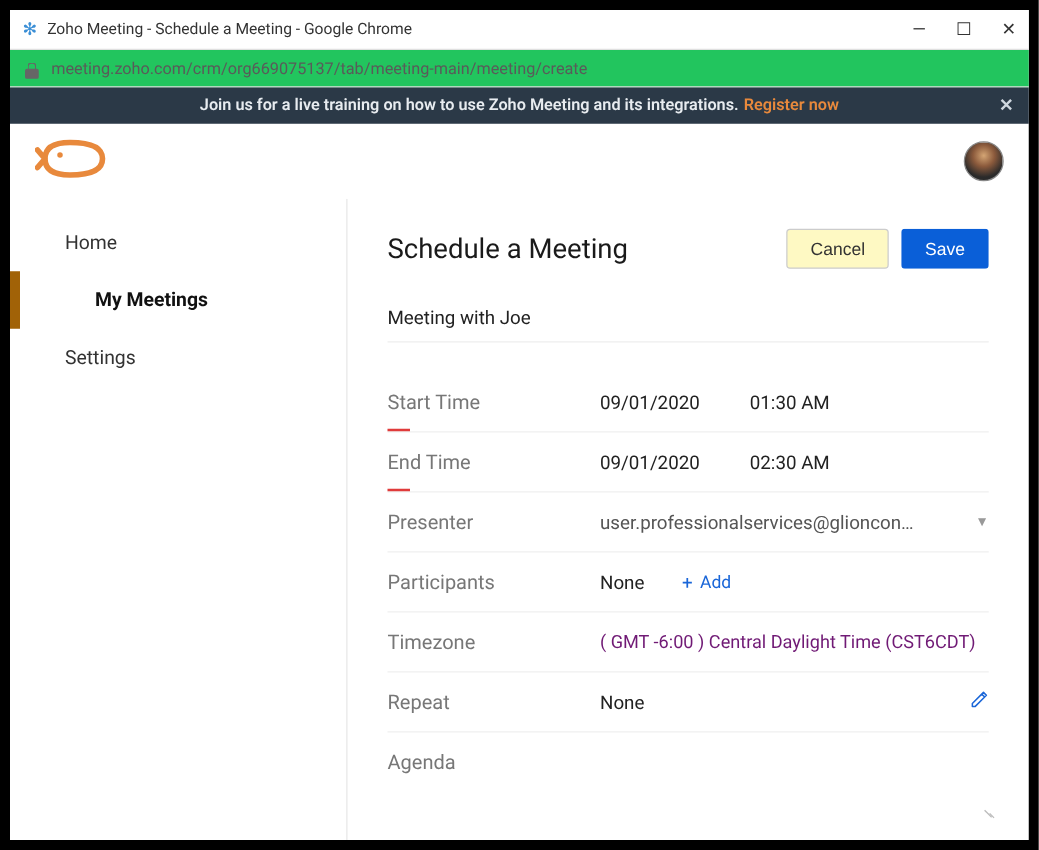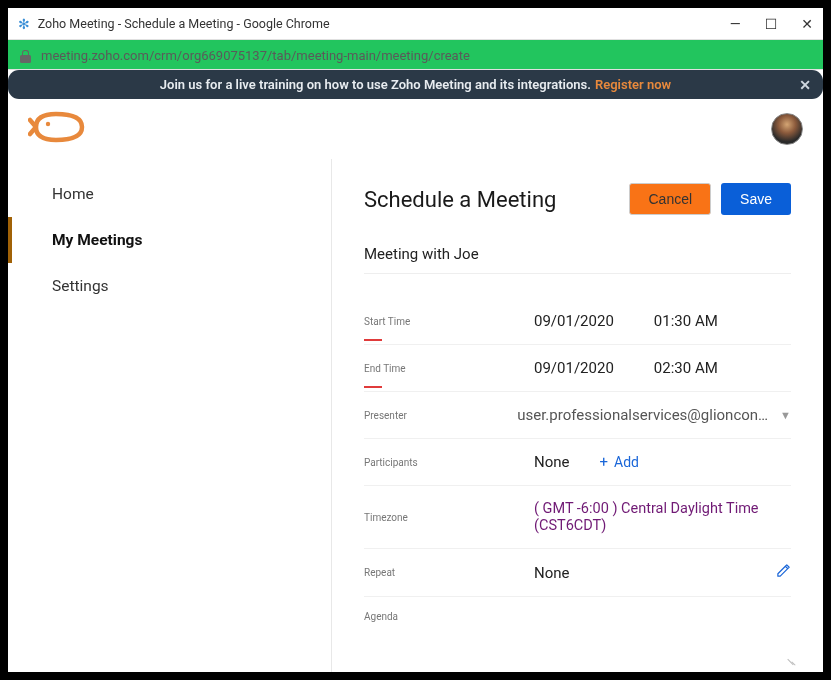--- a/index.html
+++ b/index.html
@@ -53,21 +53,20 @@
     .banner {
       background: #2b3947;
       color: #e8ecf0;
       display: flex;
       align-items: center;
       justify-content: center;
       padding: 7px 12px;
       font-size: 13px;
       font-weight: 600;
       position: relative;
-      border-radius: 11px;
     }
     .banner a { color: #e8893c; text-decoration: none; margin-left: 4px; }
     .banner-close {
       position: absolute;
       right: 12px;
       color: #cfd7df;
       font-size: 14px;
       cursor: pointer;
     }
     .topbar {
@@ -84,34 +83,34 @@
       border-radius: 50%;
       background: radial-gradient(circle at 50% 35%, #d4a574 0%, #8b5a3c 35%, #2a2a2a 70%);
       border: 1px solid #888;
     }
     .content {
       display: flex;
       flex: 1;
       overflow: hidden;
     }
     .sidebar {
-      width: 324px;
+      width: 270px;
       border-right: 1px solid #e8e8e8;
       padding-top: 12px;
     }
     .sidebar-item {
       padding: 14px 24px 14px 44px;
       font-size: 15.5px;
       color: #333;
       cursor: pointer;
     }
     .sidebar-item.active {
       font-weight: 700;
-      border-left: 4px solid #a16207;
-      padding-left: 40px;
+      border-left: 8px solid #a16207;
+      padding-left: 60px;
       color: #111;
     }
     .main {
       flex: 1;
       padding: 24px 32px 0 32px;
       overflow-y: auto;
     }
     .main-header {
       display: flex;
       align-items: center;
@@ -120,38 +119,38 @@
     }
     .main-title { font-size: 22px; font-weight: 400; color: #1a1a1a; }
     .header-buttons { display: flex; gap: 10px; }
     .btn {
       padding: 7px 18px;
       font-size: 14px;
       border-radius: 3px;
       cursor: pointer;
       border: 1px solid transparent;
     }
-    .btn-cancel { background: #f97316; color: #333; border: 1px solid #ccc; }
+    .btn-cancel { background: #fef9c3; color: #333; border: 1px solid #ccc; }
     .btn-save { background: #0a5fd8; color: #fff; font-weight: 500; }
     .meeting-title {
       font-size: 15px;
       color: #222;
       padding-bottom: 10px;
       border-bottom: 1px solid #eee;
       margin-bottom: 24px;
     }
     .form-row {
       display: flex;
       align-items: center;
       padding: 14px 0;
       border-bottom: 1px solid #f0f0f0;
     }
     .form-label {
       width: 170px;
-      font-size: 10px;
+      font-size: 16px;
       color: #777;
       position: relative;
     }
     .required-mark::after {
       content: '';
       display: block;
       width: 18px;
       height: 2px;
       background: #e03b3b;
       position: absolute;

